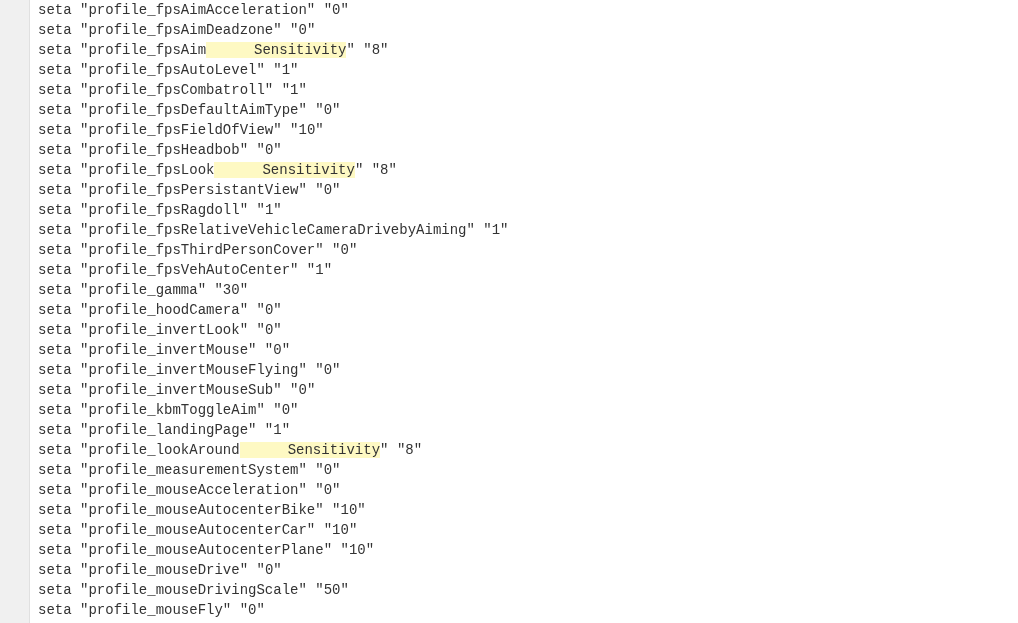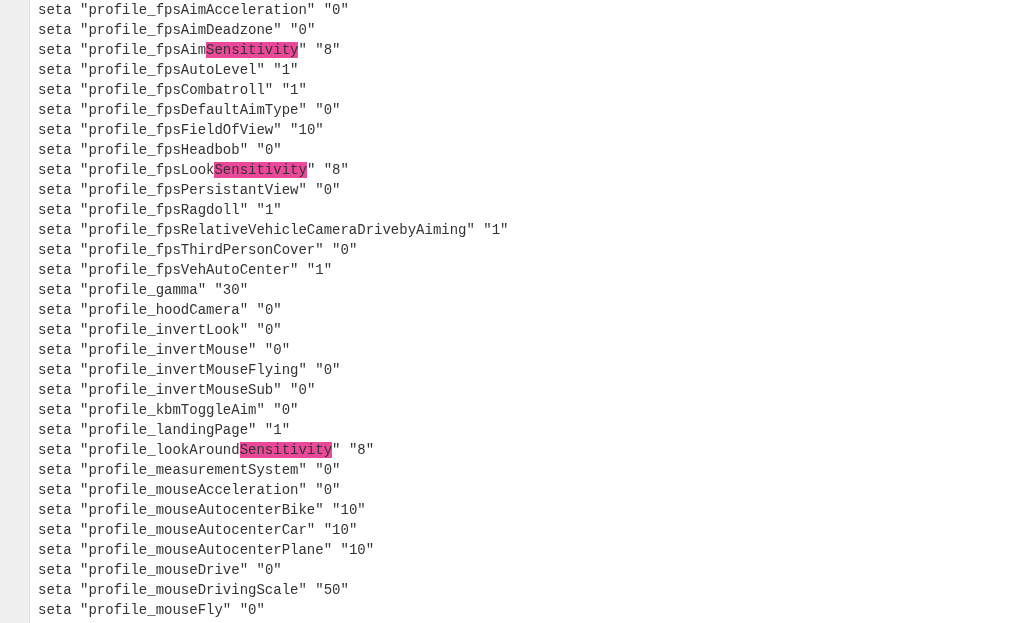--- a/index.html
+++ b/index.html
@@ -25,20 +25,21 @@
     .content {
       padding: 0 8px;
       white-space: pre;
       flex: 1;
     }
     .line {
       height: 20px;
       display: block;
     }
     .highlight {
-      background-color: #ec4899;
+      background-color: #fef9c3;
+      padding-left: 48px;
     }
   </style>
 </head>
 <body>
 
 <div class="gutter"></div>
 <div class="content" id="content"><div class="line"><span>seta</span> "<span>profile_fpsAimAcceleration</span>" "<span>0</span>"</div><div class="line"><span>seta</span> "<span>profile_fpsAimDeadzone</span>" "<span>0</span>"</div><div class="line"><span>seta</span> "<span>profile_fpsAim</span><span class="highlight">Sensitivity</span>" "<span>8</span>"</div><div class="line"><span>seta</span> "<span>profile_fpsAutoLevel</span>" "<span>1</span>"</div><div class="line"><span>seta</span> "<span>profile_fpsCombatroll</span>" "<span>1</span>"</div><div class="line"><span>seta</span> "<span>profile_fpsDefaultAimType</span>" "<span>0</span>"</div><div class="line"><span>seta</span> "<span>profile_fpsFieldOfView</span>" "<span>10</span>"</div><div class="line"><span>seta</span> "<span>profile_fpsHeadbob</span>" "<span>0</span>"</div><div class="line"><span>seta</span> "<span>profile_fpsLook</span><span class="highlight">Sensitivity</span>" "<span>8</span>"</div><div class="line"><span>seta</span> "<span>profile_fpsPersistantView</span>" "<span>0</span>"</div><div class="line"><span>seta</span> "<span>profile_fpsRagdoll</span>" "<span>1</span>"</div><div class="line"><span>seta</span> "<span>profile_fpsRelativeVehicleCameraDrivebyAiming</span>" "<span>1</span>"</div><div class="line"><span>seta</span> "<span>profile_fpsThirdPersonCover</span>" "<span>0</span>"</div><div class="line"><span>seta</span> "<span>profile_fpsVehAutoCenter</span>" "<span>1</span>"</div><div class="line"><span>seta</span> "<span>profile_gamma</span>" "<span>30</span>"</div><div class="line"><span>seta</span> "<span>profile_hoodCamera</span>" "<span>0</span>"</div><div class="line"><span>seta</span> "<span>profile_invertLook</span>" "<span>0</span>"</div><div class="line"><span>seta</span> "<span>profile_invertMouse</span>" "<span>0</span>"</div><div class="line"><span>seta</span> "<span>profile_invertMouseFlying</span>" "<span>0</span>"</div><div class="line"><span>seta</span> "<span>profile_invertMouseSub</span>" "<span>0</span>"</div><div class="line"><span>seta</span> "<span>profile_kbmToggleAim</span>" "<span>0</span>"</div><div class="line"><span>seta</span> "<span>profile_landingPage</span>" "<span>1</span>"</div><div class="line"><span>seta</span> "<span>profile_lookAround</span><span class="highlight">Sensitivity</span>" "<span>8</span>"</div><div class="line"><span>seta</span> "<span>profile_measurementSystem</span>" "<span>0</span>"</div><div class="line"><span>seta</span> "<span>profile_mouseAcceleration</span>" "<span>0</span>"</div><div class="line"><span>seta</span> "<span>profile_mouseAutocenterBike</span>" "<span>10</span>"</div><div class="line"><span>seta</span> "<span>profile_mouseAutocenterCar</span>" "<span>10</span>"</div><div class="line"><span>seta</span> "<span>profile_mouseAutocenterPlane</span>" "<span>10</span>"</div><div class="line"><span>seta</span> "<span>profile_mouseDrive</span>" "<span>0</span>"</div><div class="line"><span>seta</span> "<span>profile_mouseDrivingScale</span>" "<span>50</span>"</div><div class="line"><span>seta</span> "<span>profile_mouseFly</span>" "<span>0</span>"</div></div>
 
 </body></html>

